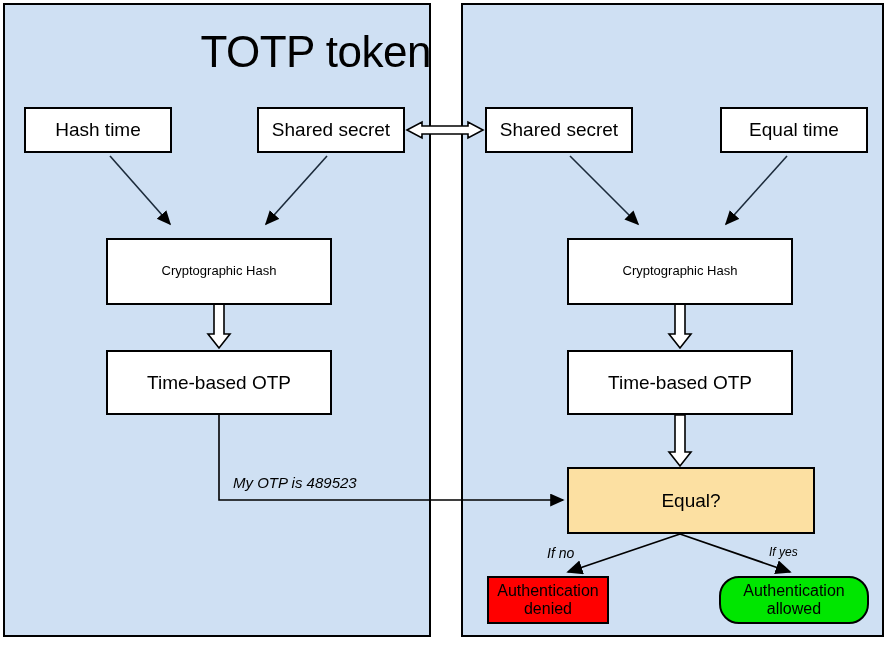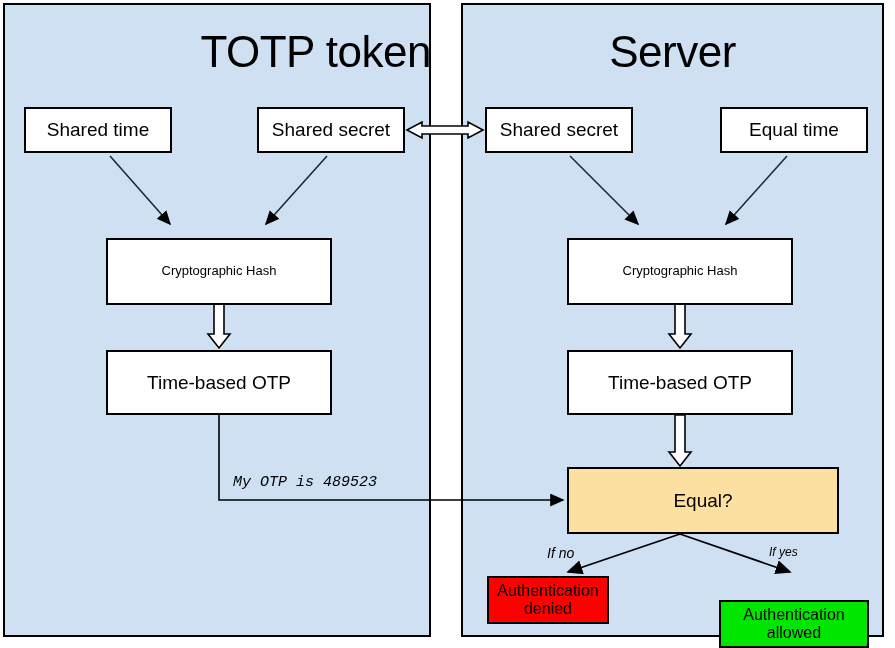--- a/index.html
+++ b/index.html
@@ -65,31 +65,31 @@
   #n-token-time      { left: 24px;  top: 107px; width: 148px; height: 46px; }
   #n-token-secret    { left: 257px; top: 107px; width: 148px; height: 46px; }
   #n-token-hash      { left: 106px; top: 230px; width: 226px; height: 67px; }
   #n-token-otp       { left: 106px; top: 350px; width: 226px; height: 65px; }
 
   
   #n-server-secret   { left: 485px; top: 107px; width: 148px; height: 46px; }
   #n-server-time     { left: 720px; top: 107px; width: 148px; height: 46px; }
   #n-server-hash     { left: 567px; top: 230px; width: 226px; height: 67px; }
   #n-server-otp      { left: 567px; top: 350px; width: 226px; height: 65px; }
-  #n-equal           { left: 567px; top: 467px; width: 272px; height: 67px; }
+  #n-equal           { left: 567px; top: 467px; width: 248px; height: 67px; }
   #n-denied          { left: 487px; top: 576px; width: 122px; height: 48px; }
-  #n-allowed         { left: 719px; top: 600px; width: 150px; height: 48px; }
+  #n-allowed         { left: 719px; top: 576px; width: 150px; height: 48px; border-radius: 20px; }
 
   .edge-label {
     position: absolute;
     font-style: italic;
     color: #000000;
     white-space: nowrap;
   }
-  #lbl-otp-msg { left: 233px; top: 474px; font-size: 15px; font-family: Liberation Mono, monospace; }
+  #lbl-otp-msg { left: 233px; top: 474px; font-size: 15px; }
   #lbl-if-no   { left: 547px; top: 545px; font-size: 14px; }
   #lbl-if-yes  { left: 769px; top: 545px; font-size: 12px; }
 
   svg.overlay {
     position: absolute;
     left: 0; top: 0;
     width: 895px;
     height: 648px;
     pointer-events: none;
   }
@@ -97,21 +97,20 @@
 </head>
 <body>
 
 <div id="stage">
 
   <div class="panel" id="panel-token"></div>
 
   <div class="panel" id="panel-server"></div>
 
   <div class="panel-title" id="title-token" style="left:3px; width:428px;text-align:right;">TOTP token</div>
-  <div class="panel-title" id="title-server" style="left:461px; width:423px;">Server</div>
 
   <svg class="overlay" viewBox="0 0 895 648">
     <defs>
       <marker id="arrowThin" markerWidth="10" markerHeight="10" refX="8" refY="4" orient="auto" markerUnits="strokeWidth">
         <path d="M0,0 L9,4 L0,8 z" fill="#000000"></path>
       </marker>
     </defs>
 
     <line x1="110" y1="156" x2="170" y2="224" stroke="#1b2a3a" stroke-width="1.6" marker-end="url(#arrowThin)"></line>
 
@@ -129,21 +128,21 @@
 
     <path d="M407,130 L422,122 L422,126 L468,126 L468,122 L483,130 L468,138 L468,134 L422,134 L422,138 Z" fill="#ffffff" stroke="#000000" stroke-width="1.6"></path>
 
     <polyline points="219,415 219,500 563,500" fill="none" stroke="#000000" stroke-width="1.6" marker-end="url(#arrowThin)"></polyline>
 
     <line x1="680" y1="534" x2="568" y2="572" stroke="#000000" stroke-width="1.8" marker-end="url(#arrowThin)"></line>
 
     <line x1="680" y1="534" x2="790" y2="572" stroke="#000000" stroke-width="1.8" marker-end="url(#arrowThin)"></line>
   </svg>
 
-  <div class="node sz-lg" id="n-token-time">Shared time</div>
+  <div class="node sz-lg" id="n-token-time">Hash time</div>
 
   <div class="node sz-lg" id="n-token-secret">Shared secret</div>
 
   <div class="node sz-md" id="n-token-hash">Cryptographic Hash</div>
 
   <div class="node sz-lg" id="n-token-otp">Time-based OTP</div>
 
   <div class="node sz-lg" id="n-server-secret">Shared secret</div>
 
   <div class="node sz-lg" id="n-server-time">Equal time</div>

